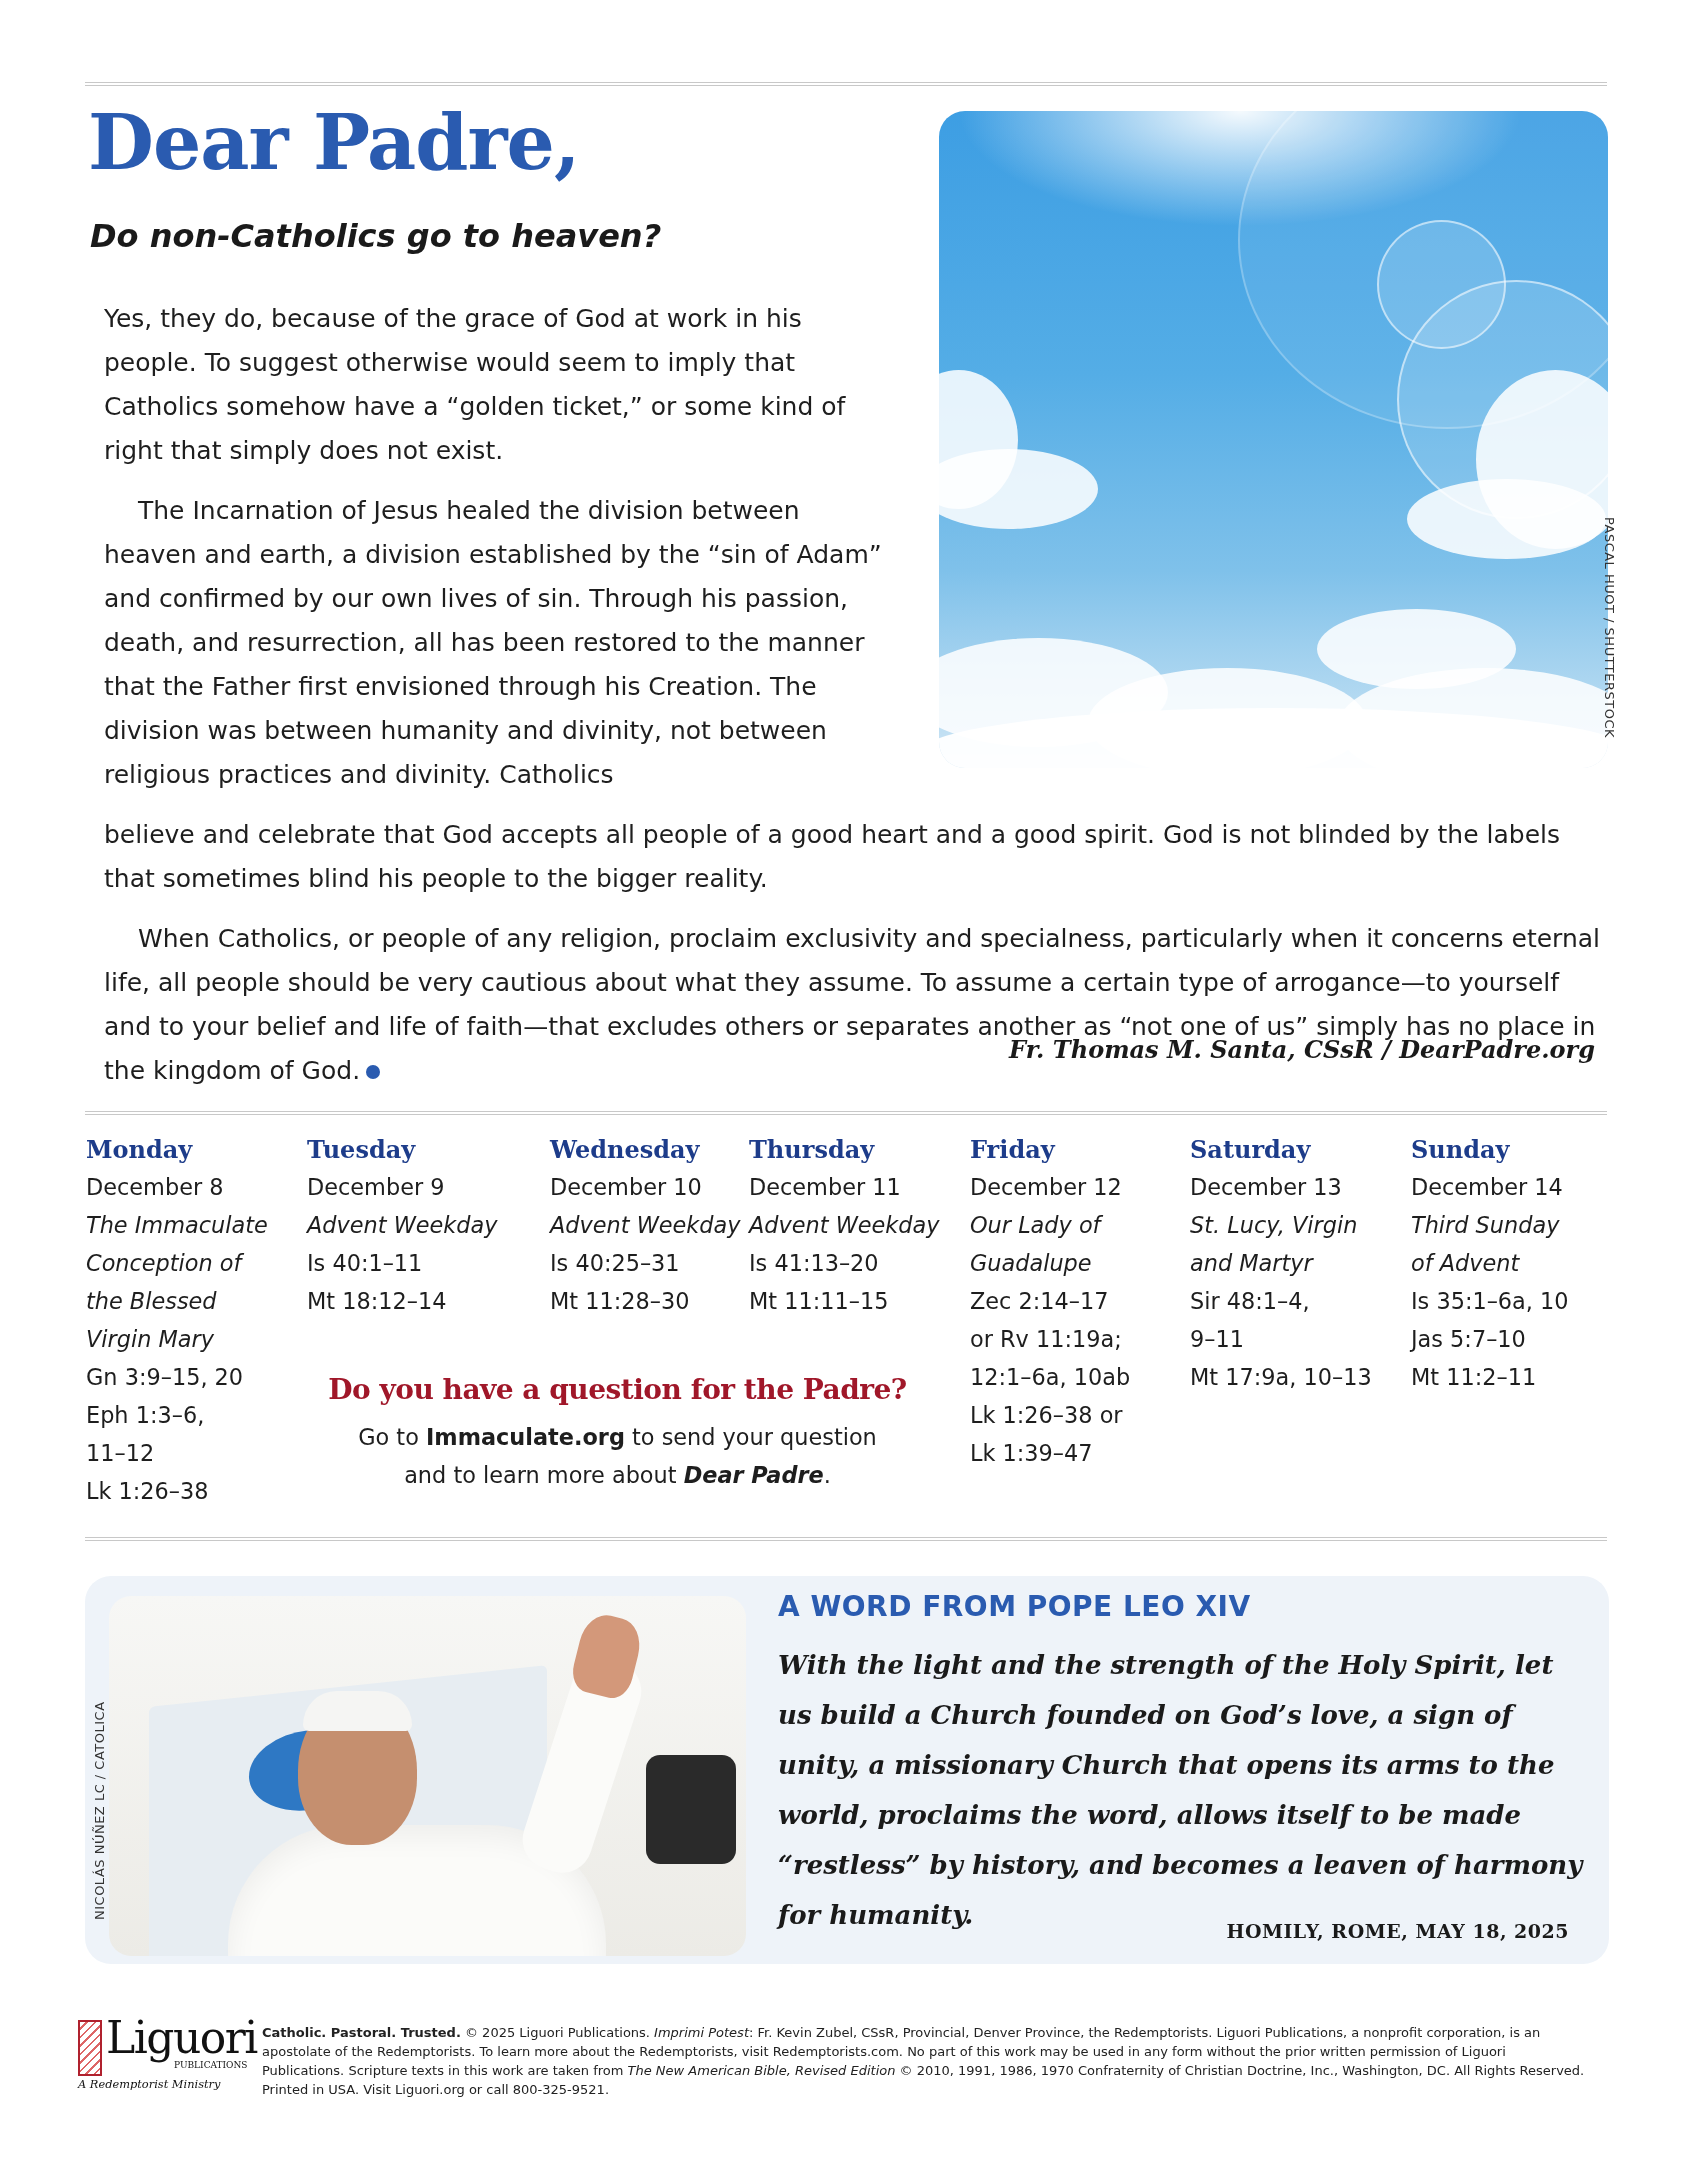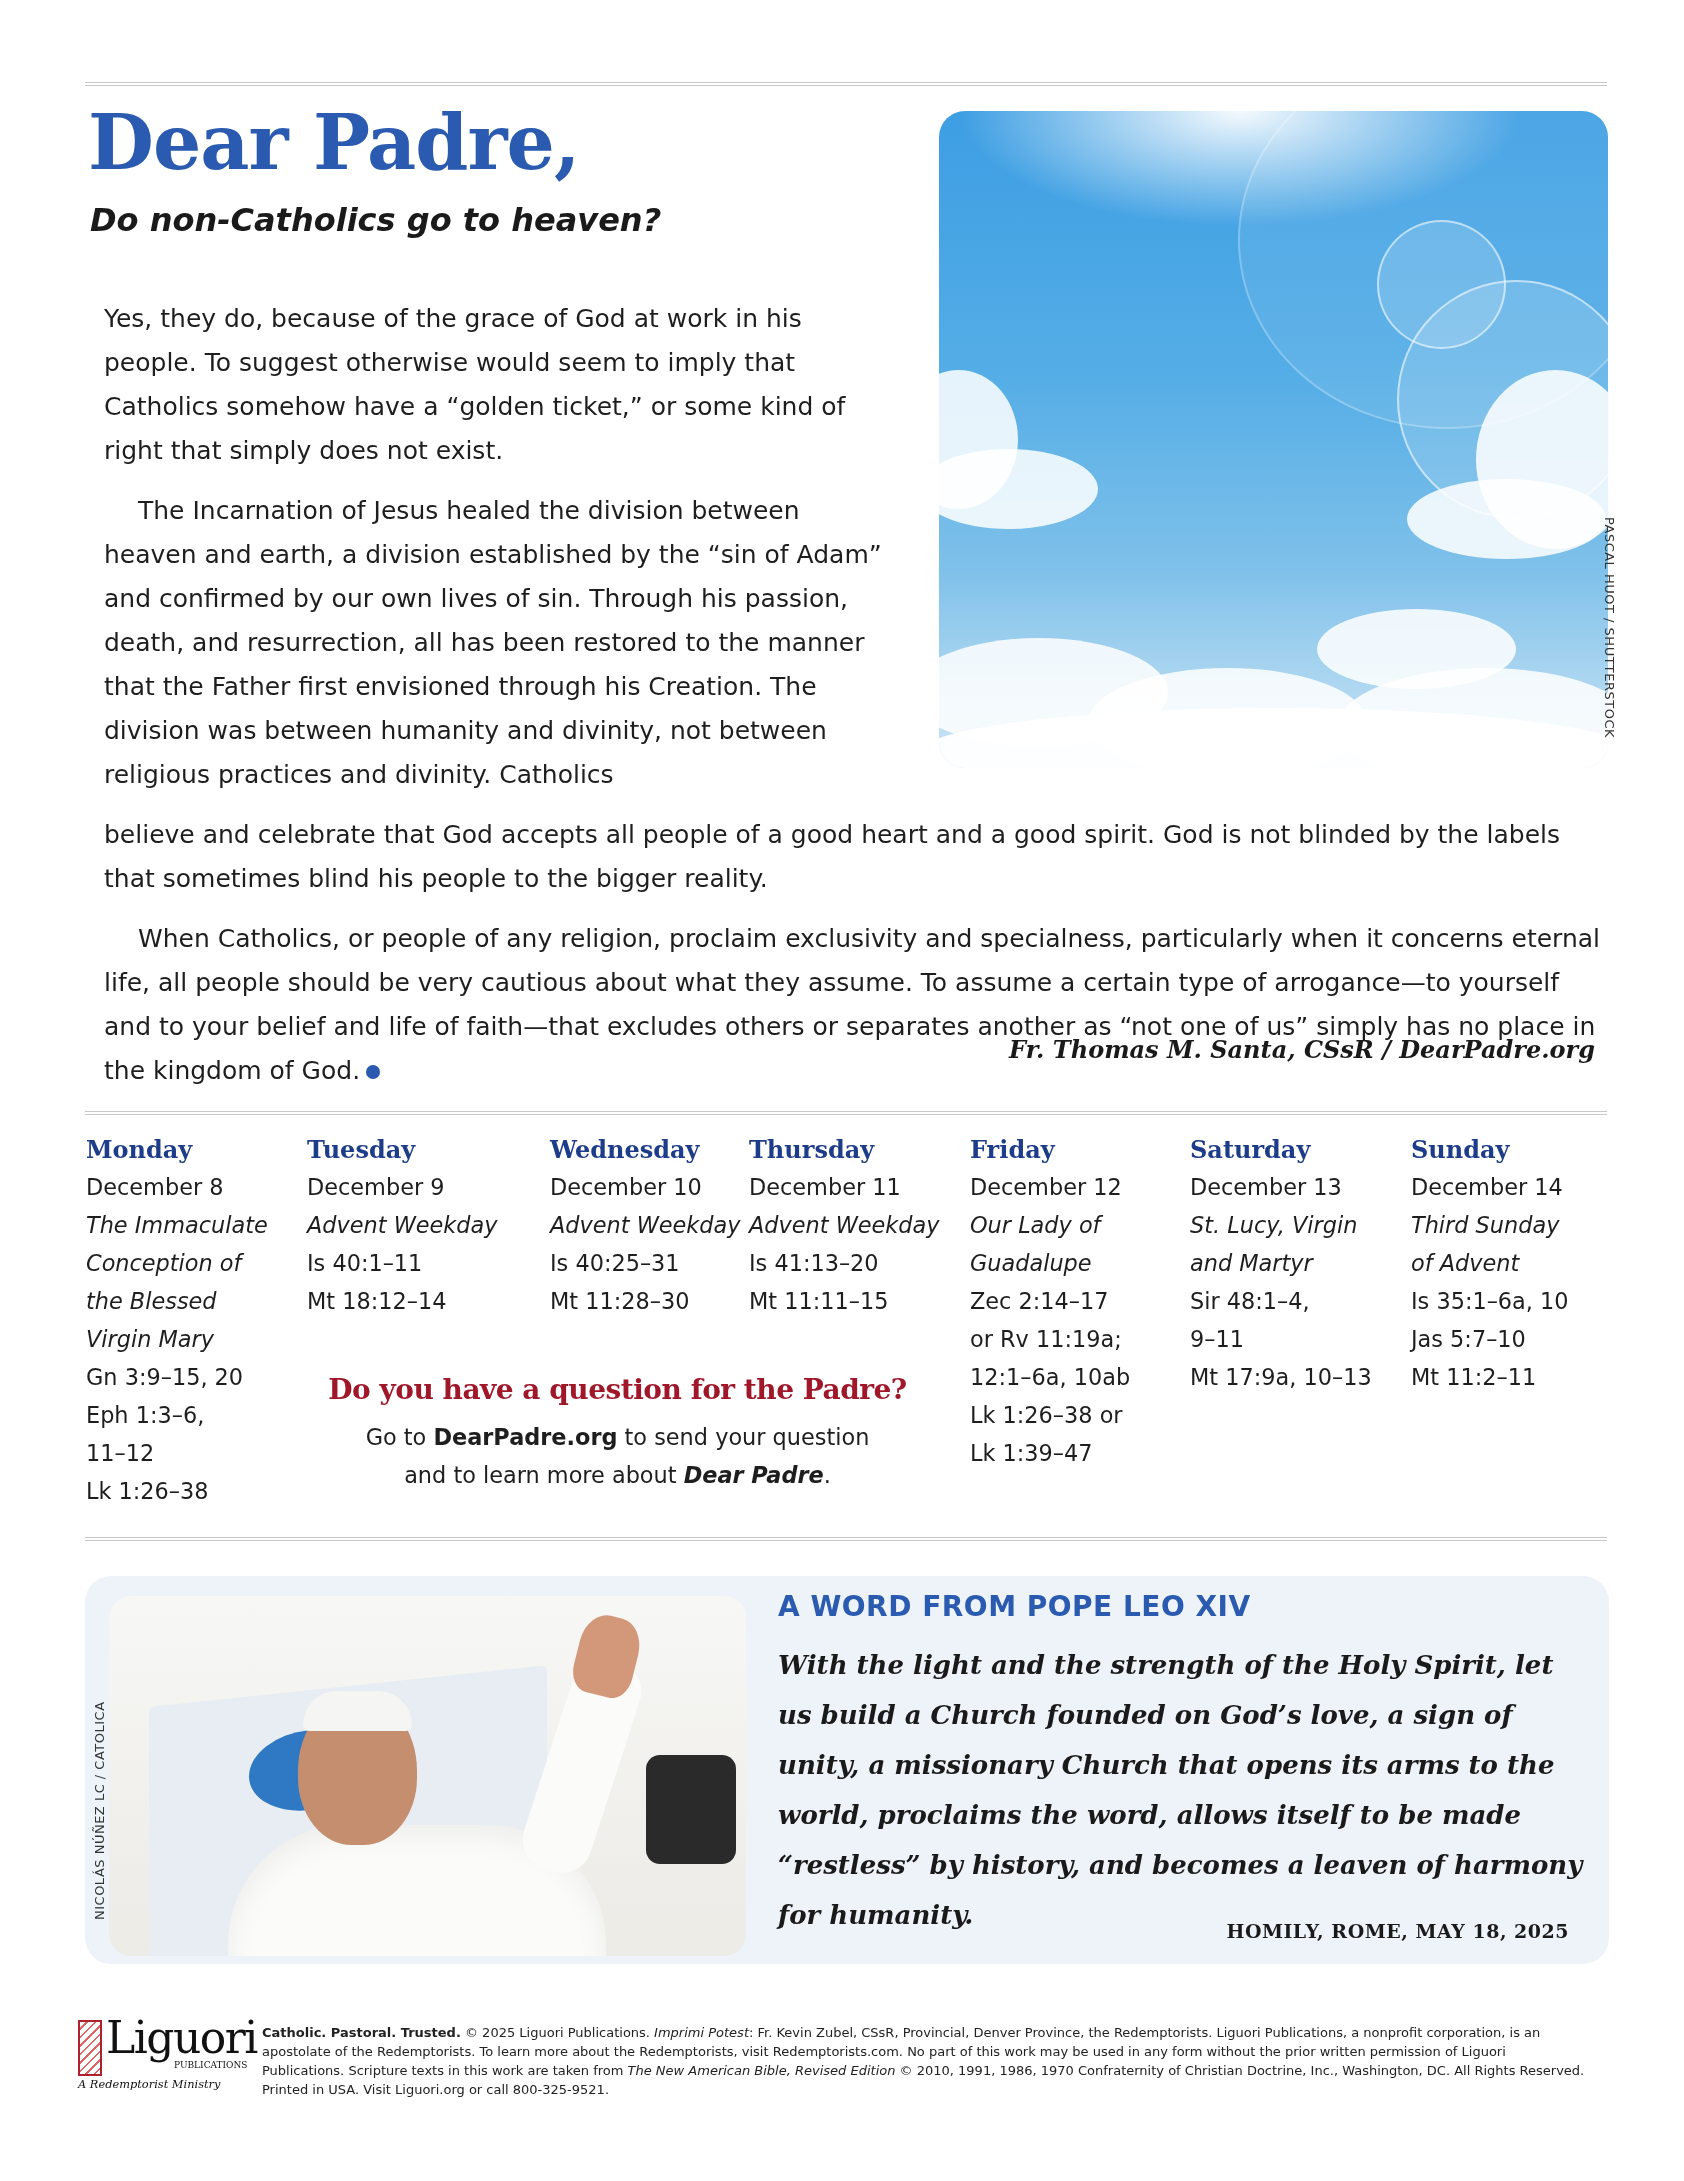--- a/index.html
+++ b/index.html
@@ -7,21 +7,21 @@
   body { position: relative; font-family: "DejaVu Sans", sans-serif; color: #1c1c1c; }
 
   .rule { position: absolute; left: 85px; width: 1522px; height: 4px;
           border-top: 1px solid #c8c8c8; border-bottom: 1px solid #c8c8c8; }
   .rule.top { top: 82px; }
   .rule.mid { top: 1111px; }
   .rule.low { top: 1537px; }
 
   .title { position: absolute; left: 88px; top: 105px; font-family: "DejaVu Serif", serif;
            font-weight: bold; font-size: 76px; color: #2a5bb0; letter-spacing: -1px; line-height: 1; }
-  .question { position: absolute; left: 90px; top: 201px; font-family: "DejaVu Sans", sans-serif;
+  .question { position: absolute; left: 90px; top: 217px; font-family: "DejaVu Sans", sans-serif;
               font-weight: bold; font-style: italic; font-size: 32px; color: #1a1a1a; }
 
   .hero { position: absolute; left: 939px; top: 111px; width: 669px; height: 657px; border-radius: 26px;
           overflow: hidden;
           background:
             radial-gradient(ellipse 60% 25% at 45% 0%, rgba(255,255,255,0.95), rgba(255,255,255,0) 70%),
             linear-gradient(180deg, #3d9ee3 0%, #54ade6 40%, #7fc1ea 70%, #cfe6f5 100%); }
   .hero .c { position: absolute; background: #fff; border-radius: 50%; opacity: 0.85; }
   .hero .b { position: absolute; border-radius: 50%; border: 2px solid rgba(255,255,255,0.55);
              background: rgba(255,255,255,0.15); }
@@ -182,21 +182,21 @@
     <div class="feast" style="width:169px;">Third Sunday of Advent</div>
     <div>Is 35:1–6a, 10</div>
     <div>Jas 5:7–10</div>
     <div>Mt 11:2–11</div>
   </div>
 </div>
 
 <div class="cta">
   <div class="h">Do you have a question for the Padre?</div>
   <div class="t">
-    <span>Go to </span><b>DearPadre.org</b><span> to send your question</span><br>
+    <span>Go to </span><b>Immaculate.org</b><span> to send your question</span><br>
     <span>and to learn more about </span><i>Dear Padre</i><span>.</span>
   </div>
 </div>
 
 <div class="rule low"></div>
 
 <div class="pope-box"></div>
 <div class="pope-photo">
   <div class="flag">
       <div class="mark"></div>

